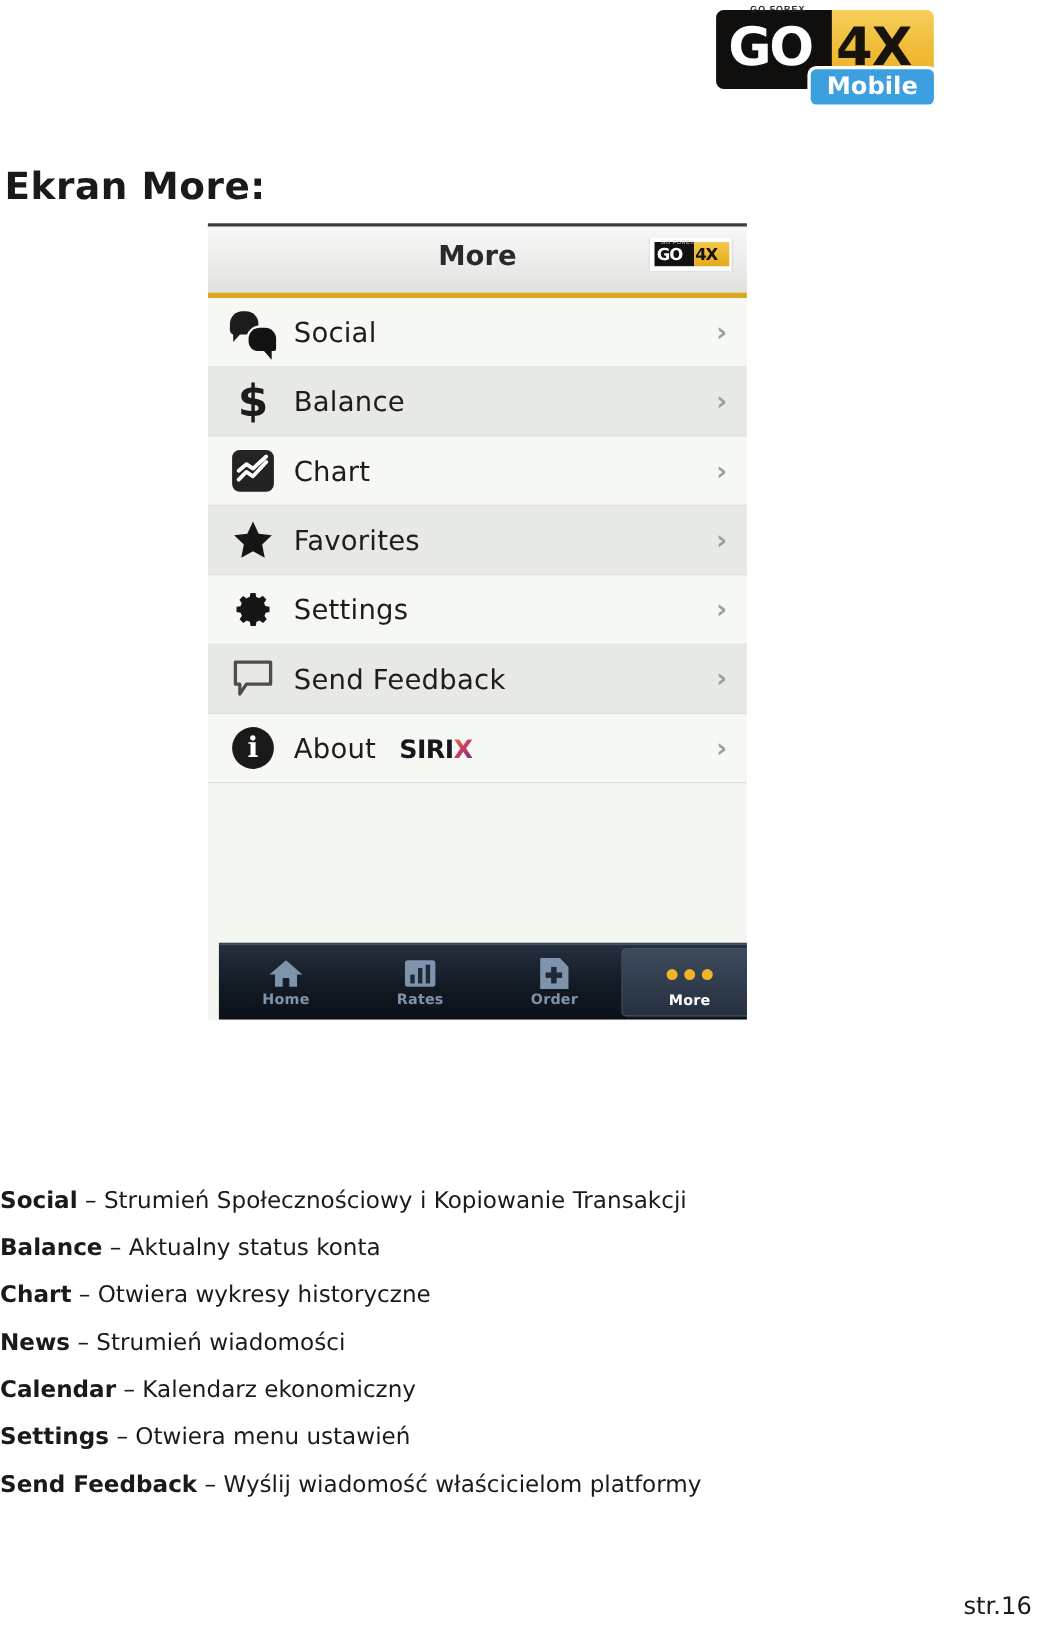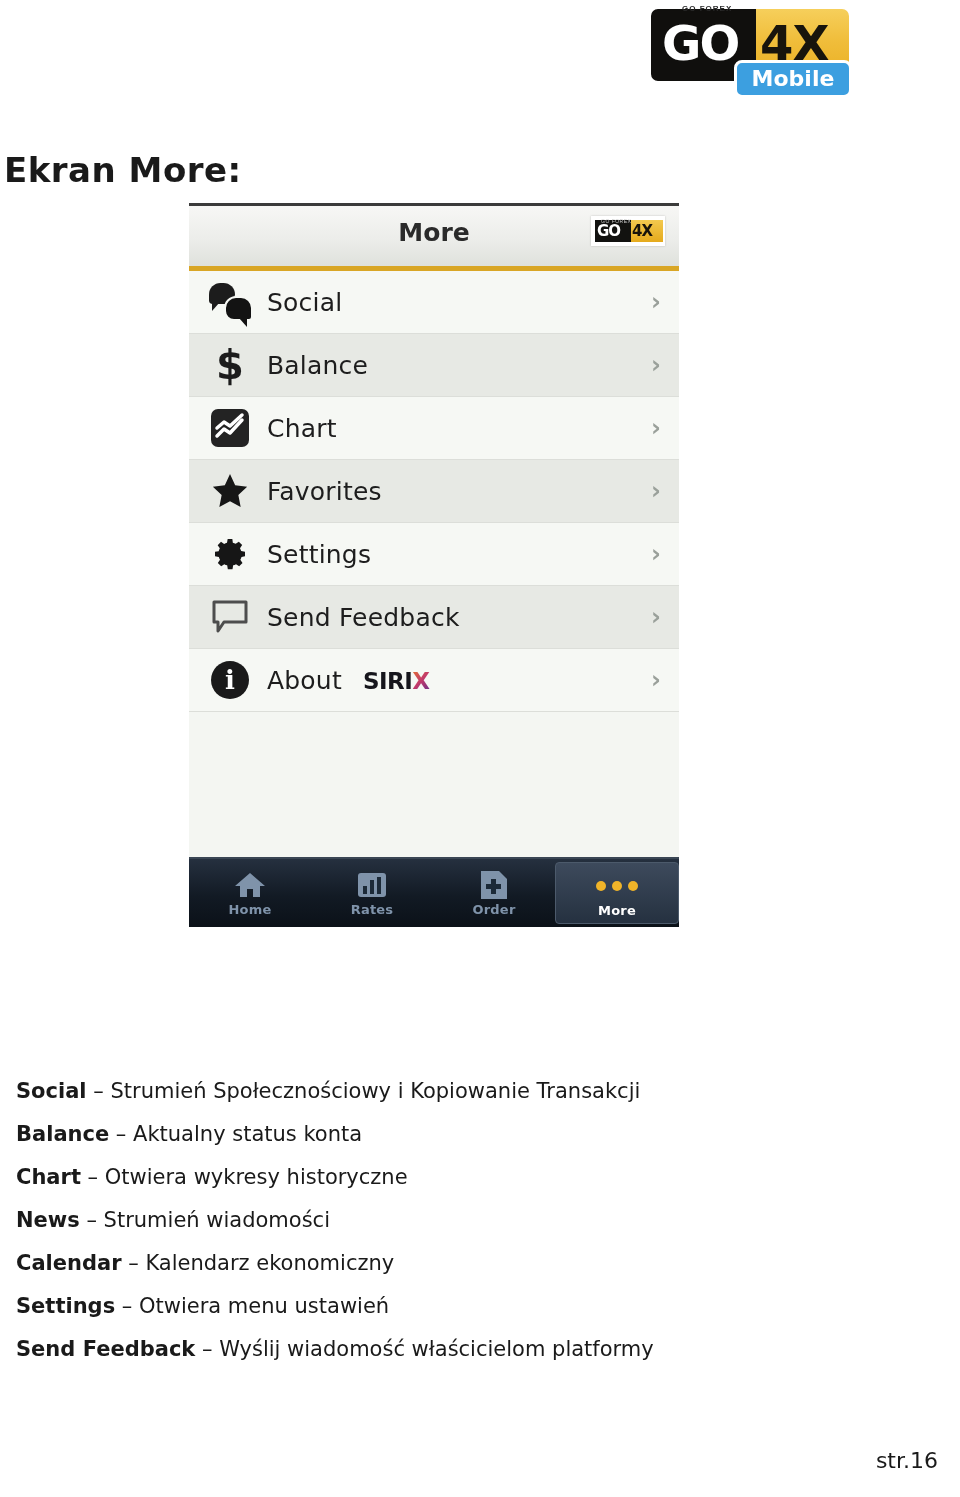--- a/index.html
+++ b/index.html
@@ -286,21 +286,21 @@
   }
 
   .list-filler {
     background: #f4f6f2;
     height: 245px;
   }
 
   
   .tab-bar {
     position: absolute;
-    left: 0; bottom: 0;
+    left: 10px; bottom: 0;
     width: 100%;
     height: 70px;
     background: linear-gradient(180deg,#25303f 0%, #121a24 55%, #0b1118 100%);
     border-top: 2px solid #3a4654;
     display: flex;
     box-sizing: border-box;
     padding: 3px 0;
   }
   .tab-item {
     flex: 1;
@@ -329,21 +329,21 @@
     font-family: "DejaVu Sans", sans-serif;
     letter-spacing: .2px;
   }
   .tab-item.active .tab-label { color: #ffffff; }
   .dots { display: flex; gap: 6px; align-items: center; }
   .dot { width: 10px; height: 10px; border-radius: 50%; background: #f0b429; }
 
   
   .desc-list {
     position: absolute;
-    left: 16px;
+    left: 0;
     top: 1078px;
     width: 900px;
   }
   .desc-line {
     font-size: 21px;
     line-height: 26px;
     margin-bottom: 17px;
     color: #1a1a1a;
     font-family: "DejaVu Sans", sans-serif;
     white-space: nowrap;

